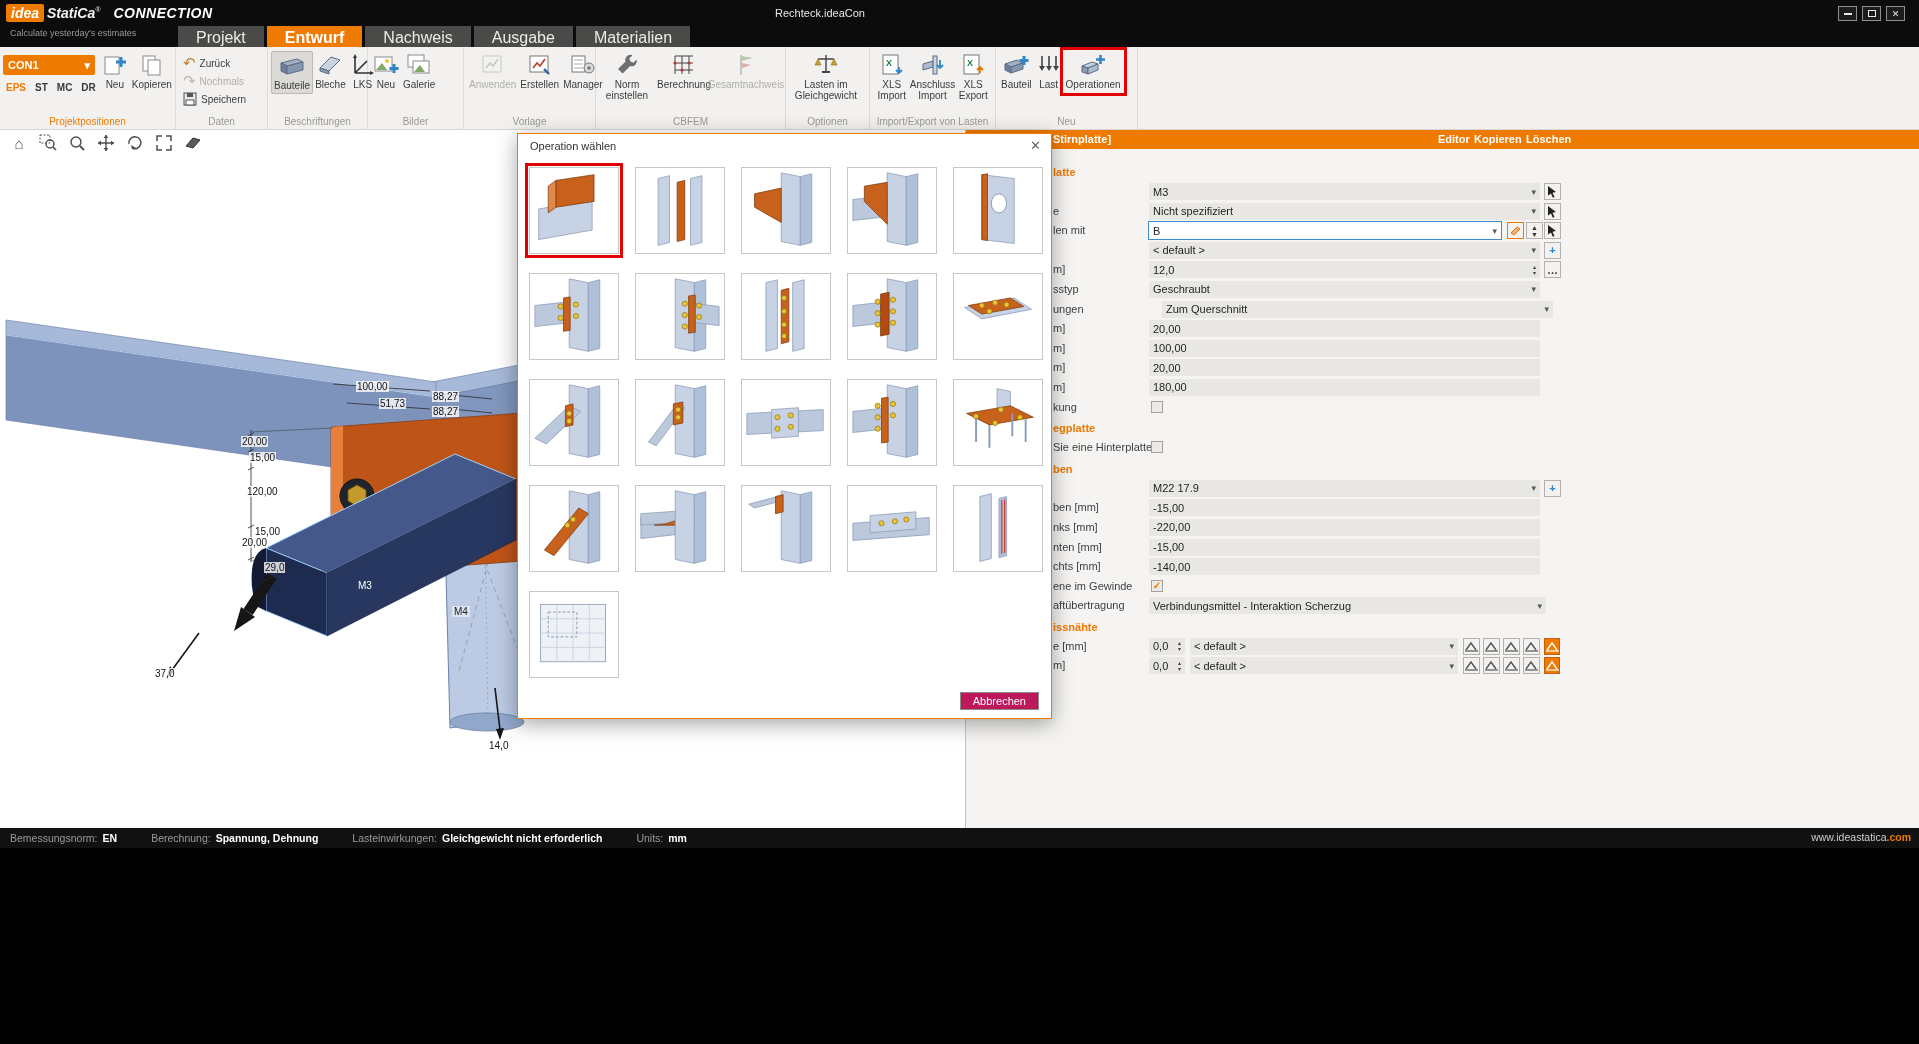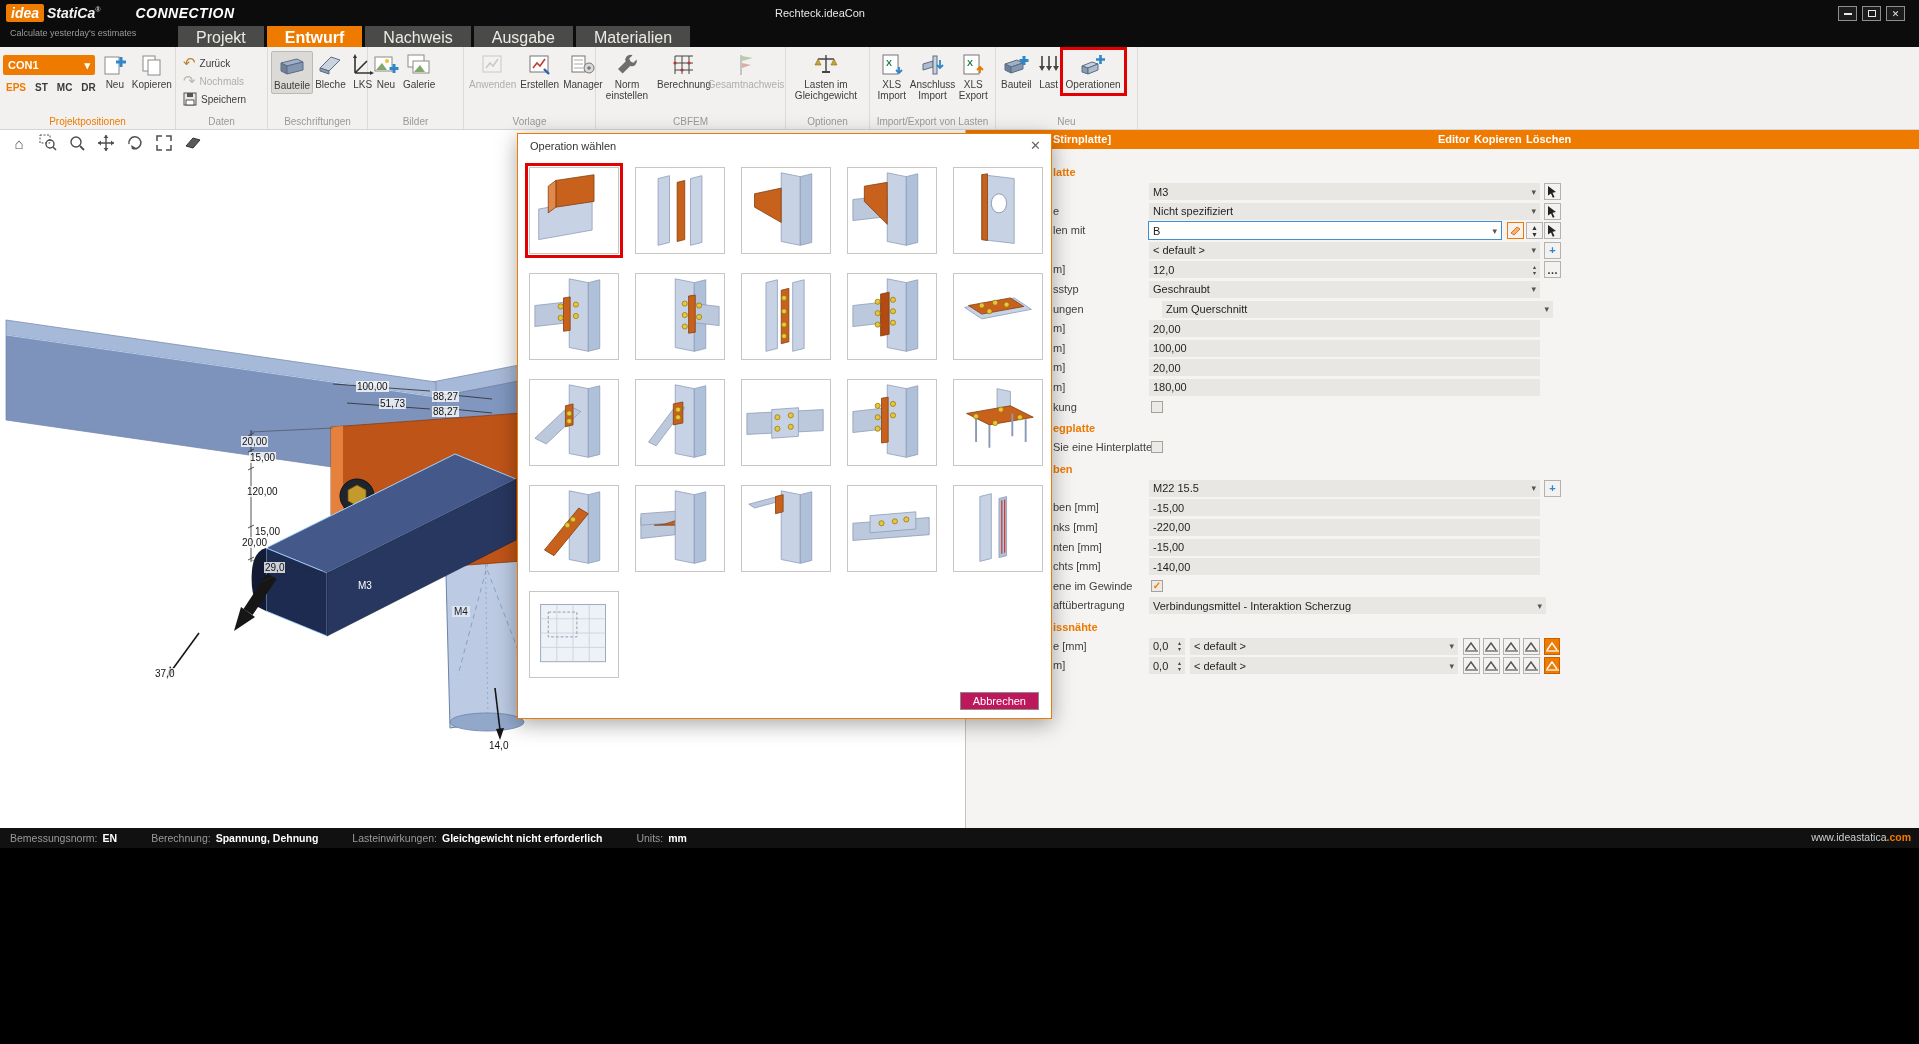--- a/index.html
+++ b/index.html
@@ -5,21 +5,21 @@
   html,body{margin:0;padding:0;background:#000;}
   *{box-sizing:border-box;}
   #app{position:relative;width:1919px;height:1044px;background:#000;font-family:"Liberation Sans",sans-serif;overflow:hidden;}
 
   
   .titlebar{position:absolute;left:0;top:0;width:1919px;height:47px;background:#0c0c0c;color:#fff;}
   .logo{position:absolute;left:6px;top:4px;display:flex;align-items:center;gap:3px;}
   .logo-box{background:#ef7a00;color:#fff;font-weight:bold;font-style:italic;font-size:14px;padding:1px 5px;border-radius:2px;}
   .logo-text{font-weight:bold;font-style:italic;font-size:14px;color:#f2f2f2;}
   .logo-reg{font-size:7px;vertical-align:super;color:#ccc;}
-  .logo-product{margin-left:32px;font-weight:bold;font-style:italic;font-size:14px;letter-spacing:.5px;color:#fff;}
+  .logo-product{margin-left:10px;font-weight:bold;font-style:italic;font-size:14px;letter-spacing:.5px;color:#fff;}
   .tagline{position:absolute;left:10px;top:28px;font-size:9px;color:#9a9a9a;}
   .doc-title{position:absolute;left:700px;top:7px;width:240px;text-align:center;font-size:11px;color:#e8e8e8;}
   .winbtns{position:absolute;right:14px;top:6px;display:flex;gap:5px;}
   .wb{width:19px;height:15px;border:1px solid #8e8e8e;background:#1c1c1c;color:#e8e8e8;font-size:9px;display:flex;align-items:center;justify-content:center;cursor:default;}
   .wb .bar{width:8px;height:2px;background:#e8e8e8;}
   .wb .box{width:8px;height:7px;border:1px solid #e8e8e8;}
 
   
   .tabs{position:absolute;left:178px;bottom:0;display:flex;gap:3px;}
   .tab{height:21px;padding:3px 18px 16px;background:#4a4a48;color:#eceae6;font-size:16px;}
@@ -600,21 +600,21 @@
         <div class="prow">
           <span class="plab">Sie eine Hinterplatte</span>
           <span class="cb"></span>
         </div>
         <div class="prow hdr">
           <span class="phead-txt">ben</span>
         </div>
         <div class="prow">
           <span class="plab"></span>
           <div class="dd" style="left: 183px; width: 391px;">
-            <span>M22 15.5</span>
+            <span>M22 17.9</span>
             <span class="arr">▾</span>
           </div>
           <div class="sbtn" style="left: 578px;">+</div>
         </div>
         <div class="prow">
           <span class="plab">ben [mm]</span>
           <div class="pfield" style="left: 183px; width: 391px;">-15,00</div>
         </div>
         <div class="prow">
           <span class="plab">nks [mm]</span>

